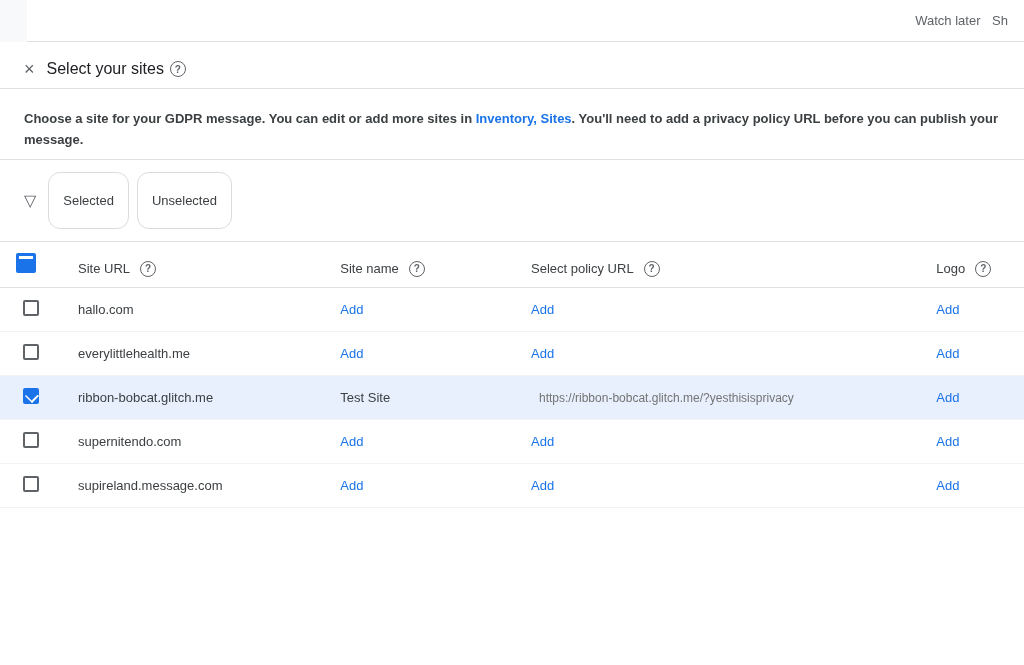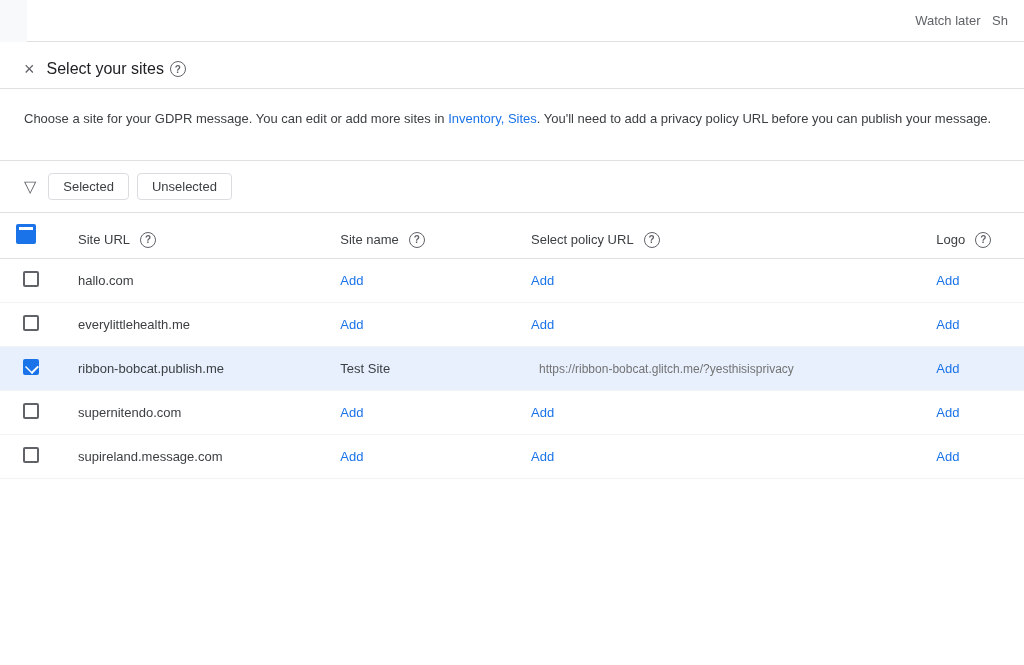--- a/index.html
+++ b/index.html
@@ -61,46 +61,47 @@
       height: 16px;
       border-radius: 50%;
       border: 1.5px solid #5f6368;
       color: #5f6368;
       font-size: 10px;
       margin-left: 6px;
       cursor: pointer;
       font-weight: bold;
     }
     .modal-description {
-      padding: 20px 24px 30px 24px;
+      padding: 20px 24px 8px 24px;
       font-size: 13px;
       color: #3c4043;
       line-height: 1.6;
       border-bottom: 1px solid #e0e0e0;
+      font-weight: bold;
     }
     .modal-description a {
       color: #1a73e8;
       text-decoration: none;
     }
     .filter-row {
       display: flex;
       align-items: center;
       padding: 12px 24px;
       gap: 8px;
       border-bottom: 1px solid #e0e0e0;
     }
     .filter-icon {
       color: #5f6368;
       font-size: 16px;
       margin-right: 4px;
     }
     .filter-btn {
-      padding: 5px 14px;
+      padding: 20px 14px;
       border: 1px solid #dadce0;
-      border-radius: 4px;
+      border-radius: 12px;
       background: #fff;
       color: #3c4043;
       font-size: 13px;
       cursor: pointer;
     }
     .table-container {
       width: 100%;
       border-collapse: collapse;
     }
     .table-container th {
@@ -270,21 +271,21 @@
         </tr>
         <tr>
           <td class="checkbox-cell"><span class="custom-checkbox"></span></td>
           <td class="site-url-col">everylittlehealth.me</td>
           <td class="site-name-col"><a class="add-link" href="#">Add</a></td>
           <td class="privacy-col"><a class="add-link" href="#">Add</a></td>
           <td class="logo-col"><a class="add-link" href="#">Add</a></td>
         </tr>
         <tr class="selected-row">
           <td class="checkbox-cell"><span class="custom-checkbox checked"></span></td>
-          <td class="site-url-col">ribbon-bobcat.publish.me</td>
+          <td class="site-url-col">ribbon-bobcat.glitch.me</td>
           <td class="site-name-col">Test Site</td>
           <td class="privacy-col"><span class="privacy-url-text">https://ribbon-bobcat.glitch.me/?yesthisisprivacy</span></td>
           <td class="logo-col"><a class="add-link" href="#">Add</a></td>
         </tr>
         <tr>
           <td class="checkbox-cell"><span class="custom-checkbox"></span></td>
           <td class="site-url-col">supernitendo.com</td>
           <td class="site-name-col"><a class="add-link" href="#">Add</a></td>
           <td class="privacy-col"><a class="add-link" href="#">Add</a></td>
           <td class="logo-col"><a class="add-link" href="#">Add</a></td>

